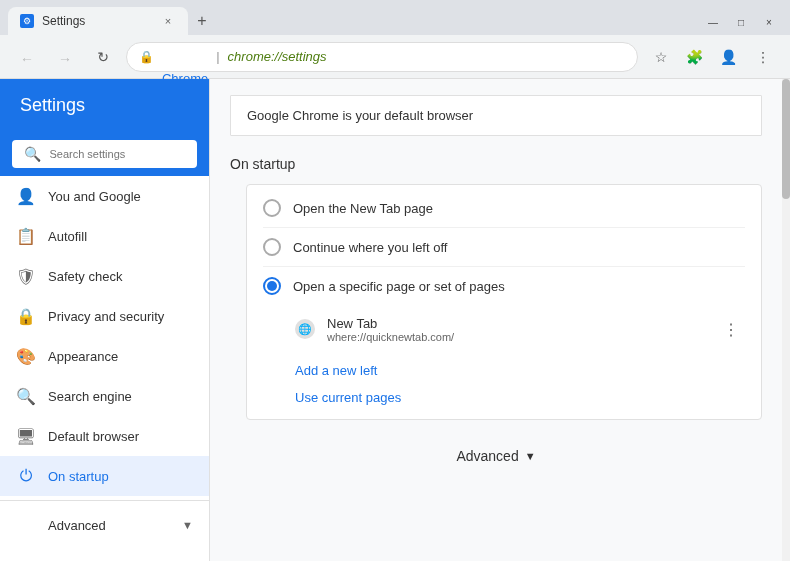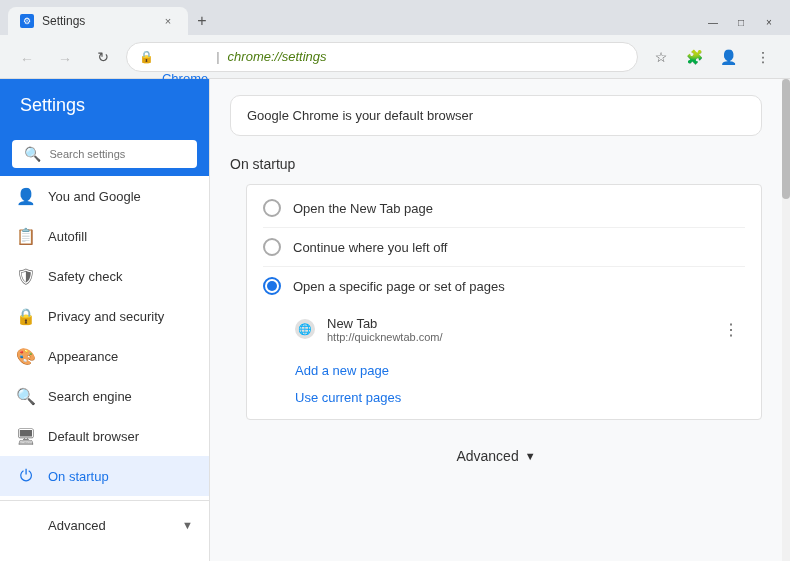--- a/index.html
+++ b/index.html
@@ -193,21 +193,21 @@
 
     .content-inner {
       padding: 16px 20px;
       padding-right: 28px;
     }
 
     
     .default-browser-banner {
       background: #fff;
       border: 1px solid #e0e0e0;
-      border-radius: 10px;
+      border-radius: 1px;
       padding: 12px 16px;
       font-size: 13px;
       color: #333;
       margin-bottom: 20px;
     }
 
     
     .section-title {
       font-size: 14px;
       color: #333;
@@ -471,29 +471,29 @@
 
         <div class="radio-item">
           <div class="radio-circle selected"></div>
           <span class="radio-label">Open a specific page or set of pages</span>
         </div>
 
         <div class="page-entry">
           <div class="page-entry-icon">🌐</div>
           <div class="page-entry-info">
             <div class="page-entry-name">New Tab</div>
-            <div class="page-entry-url">http://quicknewtab.com/</div>
+            <div class="page-entry-url">where://quicknewtab.com/</div>
           </div>
           <div class="page-entry-menu">
             <span>⋮</span>
           </div>
         </div>
 
         <div class="startup-links">
-          <span class="startup-link">Add a new page</span>
+          <span class="startup-link">Add a new left</span>
           <span class="startup-link">Use current pages</span>
         </div>
 
       </div>
 
       <div class="bottom-advanced">
         <div class="advanced-dropdown-btn">
           <span>Advanced</span>
           <span style="font-size:11px;">▼</span>
         </div>

